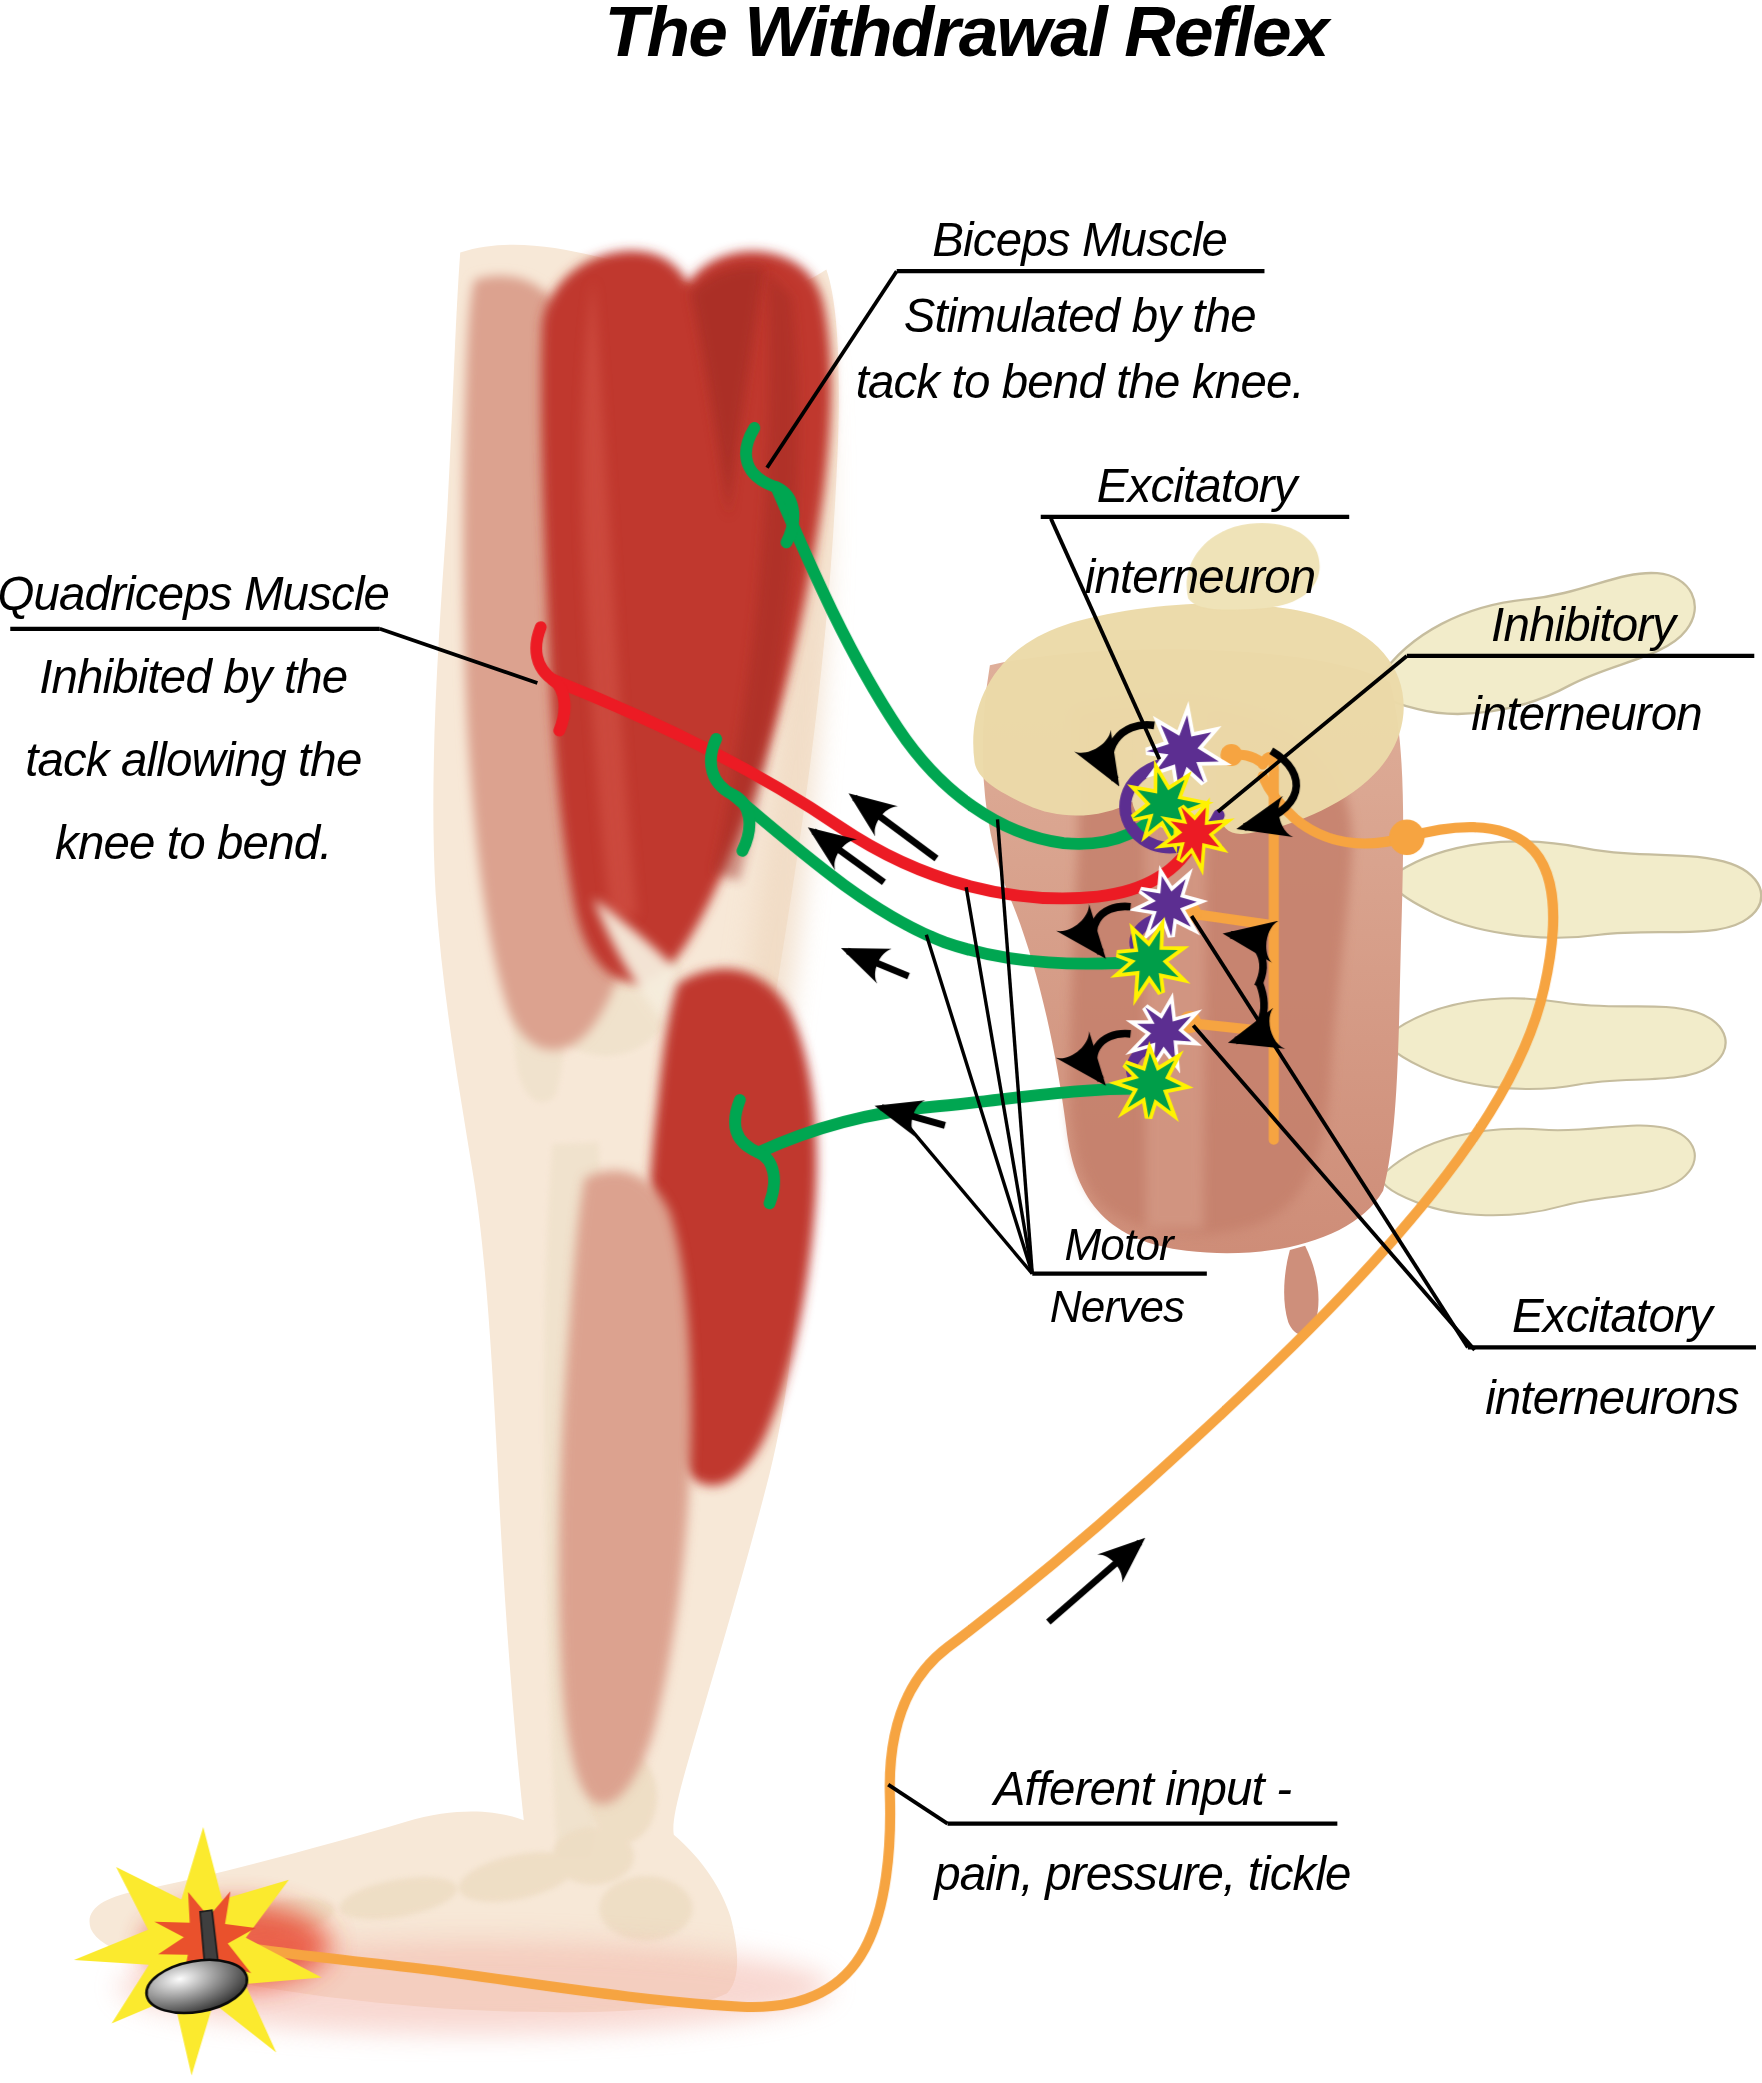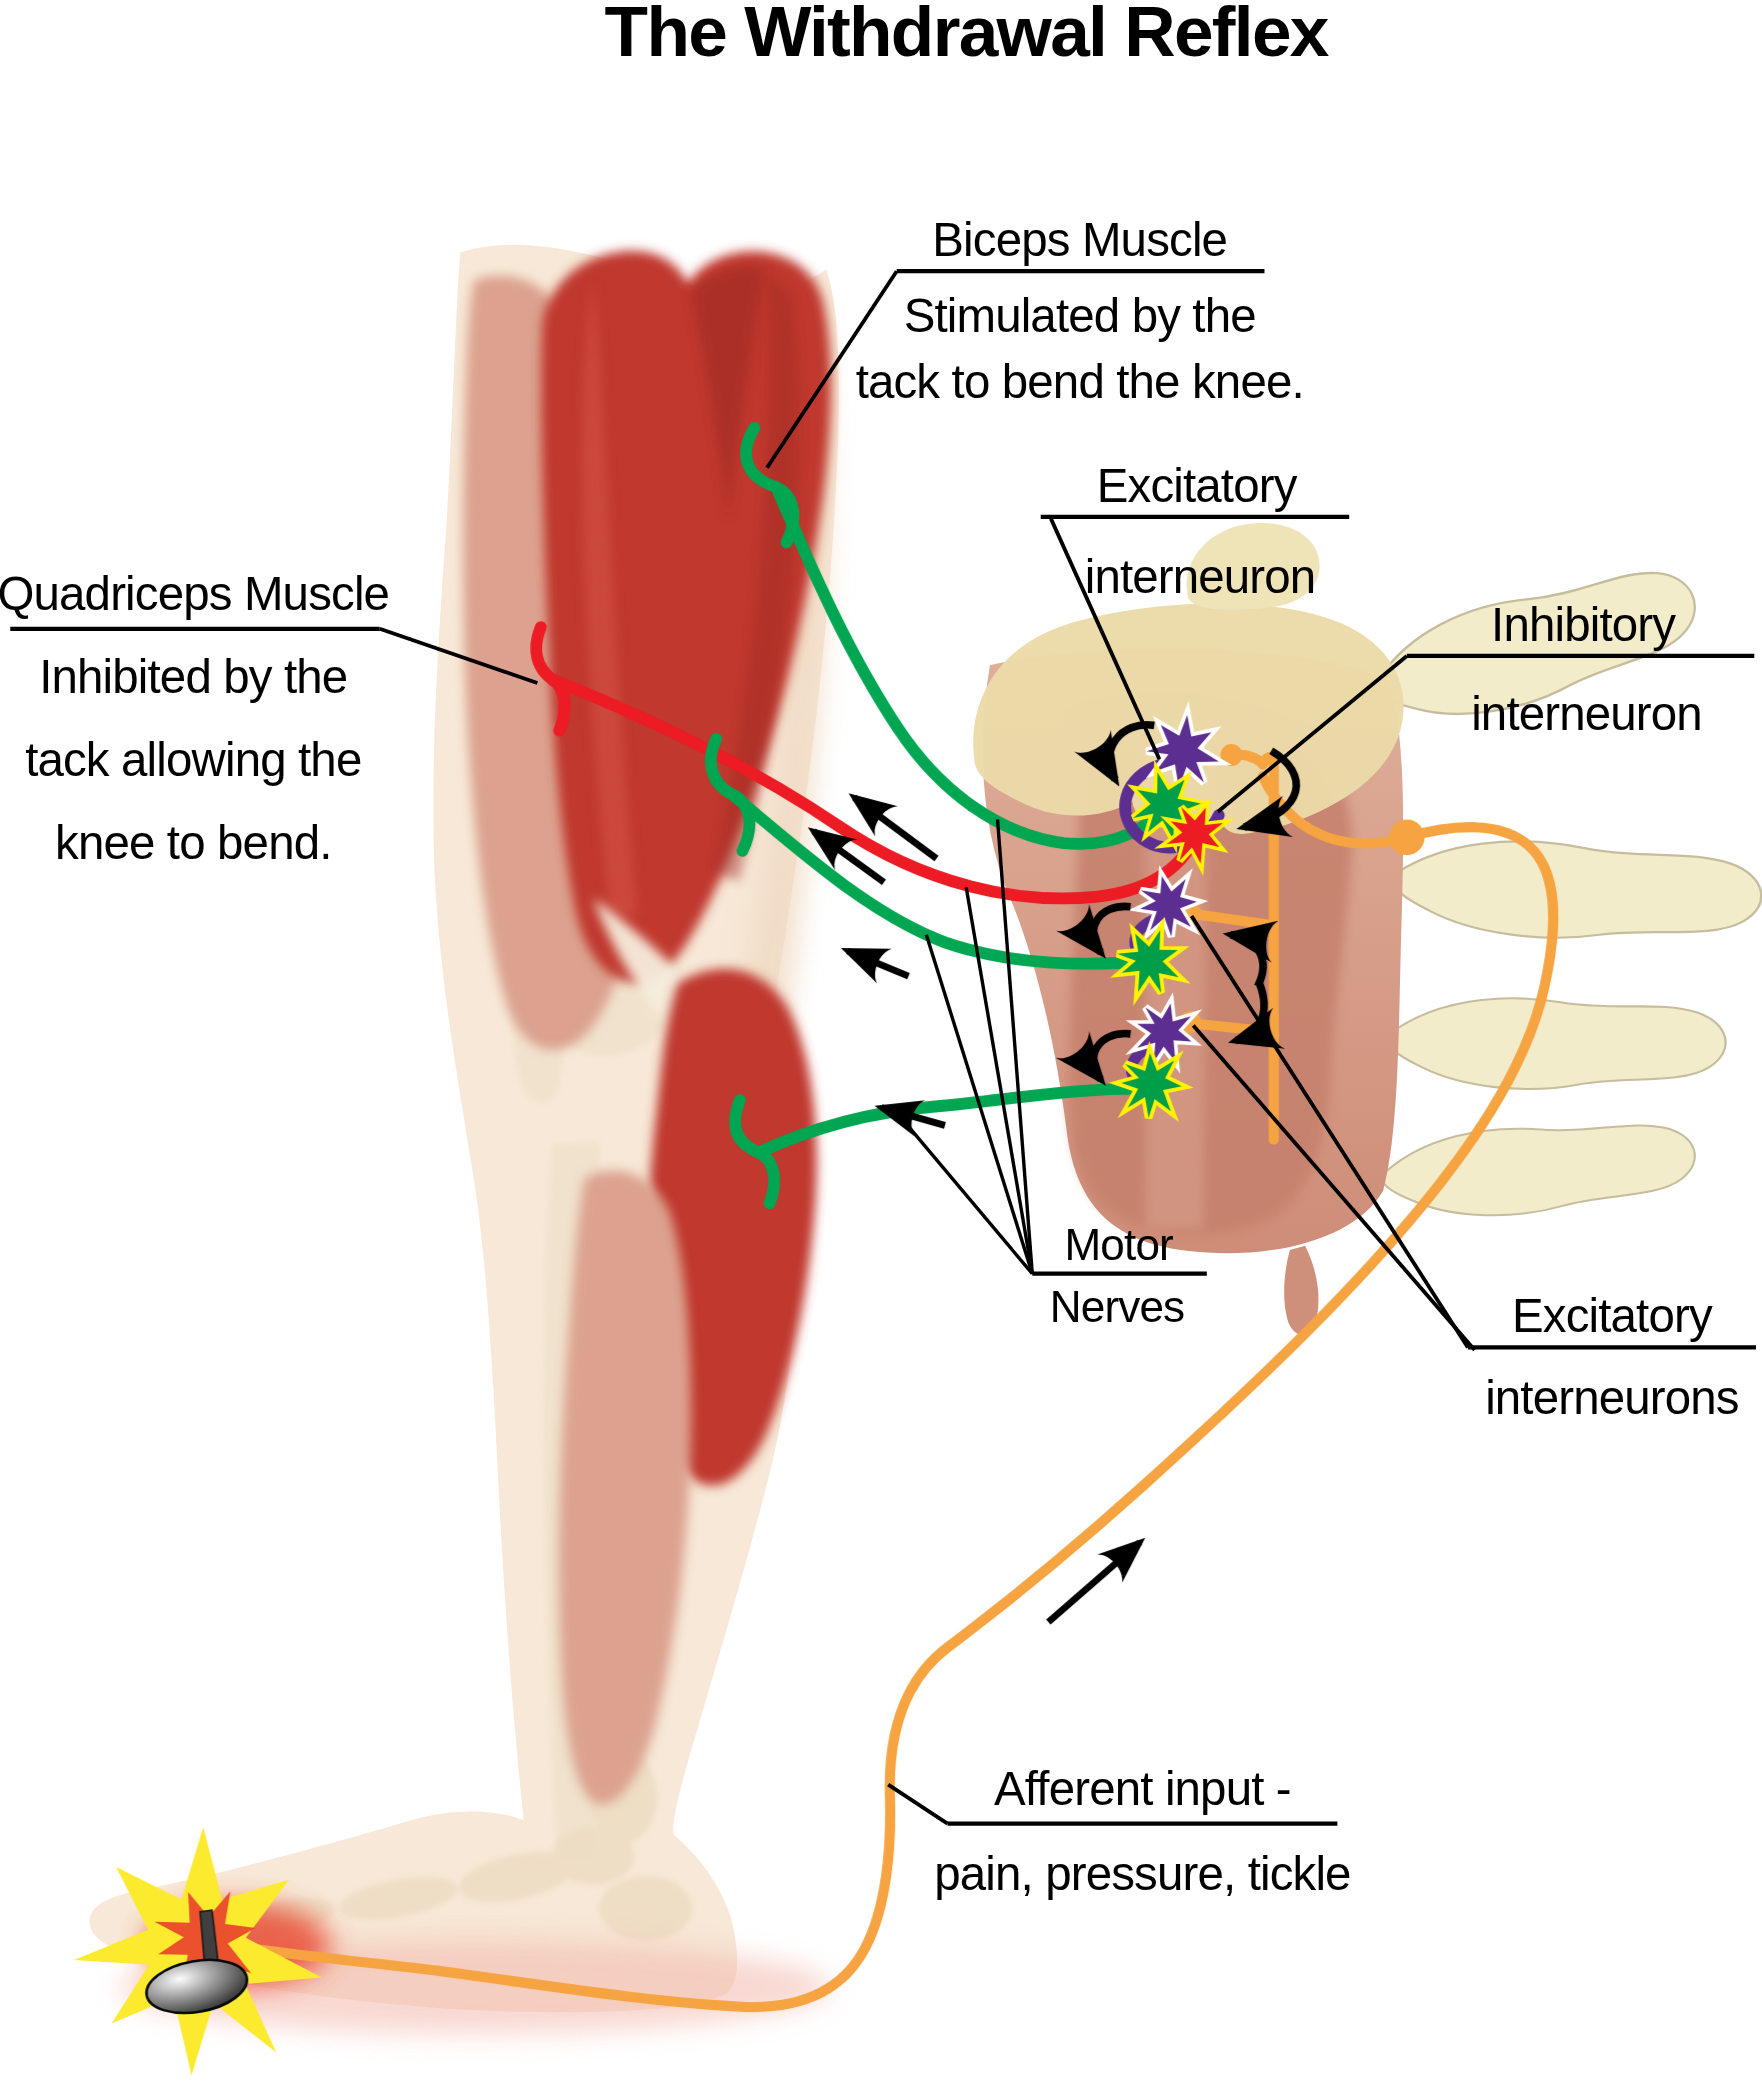--- a/index.html
+++ b/index.html
@@ -1,16 +1,16 @@
 <!DOCTYPE html>
 <html style="--c-background: #FFFFFF; --c-text: #000000; --c-leader-line: #000000; --c-motor-nerve-excitatory-green: #00A651; --c-motor-nerve-inhibited-red: #EC1B24; --c-afferent-nerve-orange: #F6A441; --c-inhibitory-interneuron-purple: #5C2E91; --c-excitatory-synapse-green: #009E49; --c-inhibited-synapse-red: #EC1B24; --c-synapse-outline-yellow: #FFF200; --c-interneuron-outline-white: #FFFFFF; --c-skin: #F7E8D7; --c-muscle-dark-red: #C0392F; --c-muscle-pink: #DCA28F; --c-bone-cream: #F0E2CC; --c-spinal-cord-pink: #D69A85; --c-spinal-cord-gray-matter: #C5806C; --c-spinal-cord-top: #EBDAA8; --c-vertebra-cream: #F2ECCA; --c-starburst-yellow: #FBEA2E; --c-pain-flash-red: #E8432C; --c-tack-dark: #2E2E2E;font-size:13.6px"><head>
 <meta charset="utf-8">
 <style>
   html,body{margin:0;padding:0;background:#fff;}
-  .stage{width:1762px;height:2083px;position:relative;background:var(--c-background,#fff);}
+  .stage{width:1762px;height:2083px;position:relative;background:var(--c-background,#fff);font-style:italic;}
   svg{display:block}
   text{font-family:"Liberation Sans", sans-serif;}
   .lbl{font-size:56px;fill:var(--c-text,#000);text-anchor:middle;letter-spacing:-1px;}
   .lblsm{font-size:52px;fill:var(--c-text,#000);text-anchor:middle;letter-spacing:-1px;}
   .ttl{font-size:84px;font-weight:bold;fill:var(--c-text,#000);text-anchor:middle;letter-spacing:-2px;}
   .nerve{fill:none;stroke-linecap:round;stroke-linejoin:round;}
   .green{stroke:var(--c-motor-nerve-excitatory-green,#00A651);}
   .redl{stroke:var(--c-motor-nerve-inhibited-red,#EC1B24);}
   .orange{stroke:var(--c-afferent-nerve-orange,#F6A441);}
   .purpleStroke{stroke:var(--c-inhibitory-interneuron-purple,#5C2E91);}

